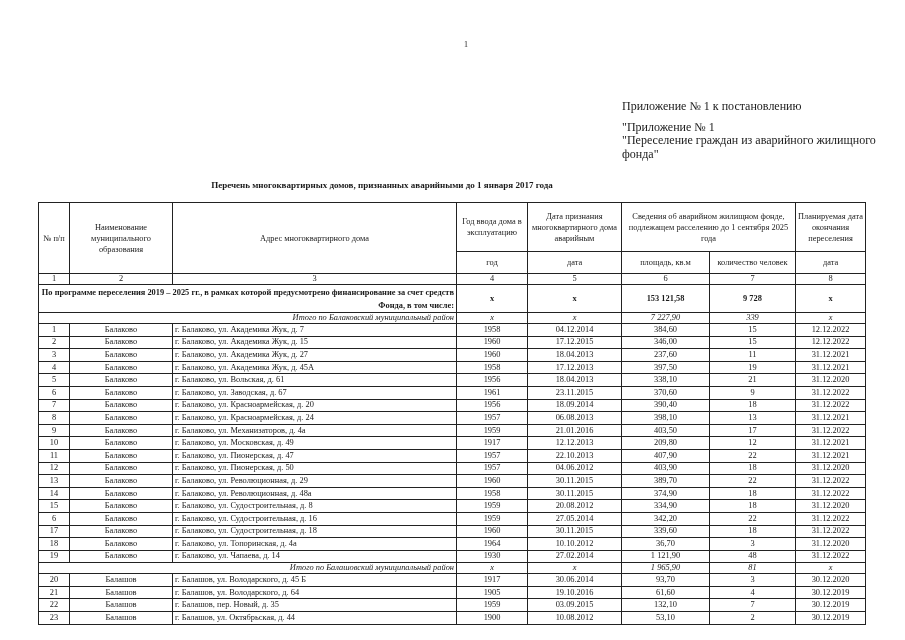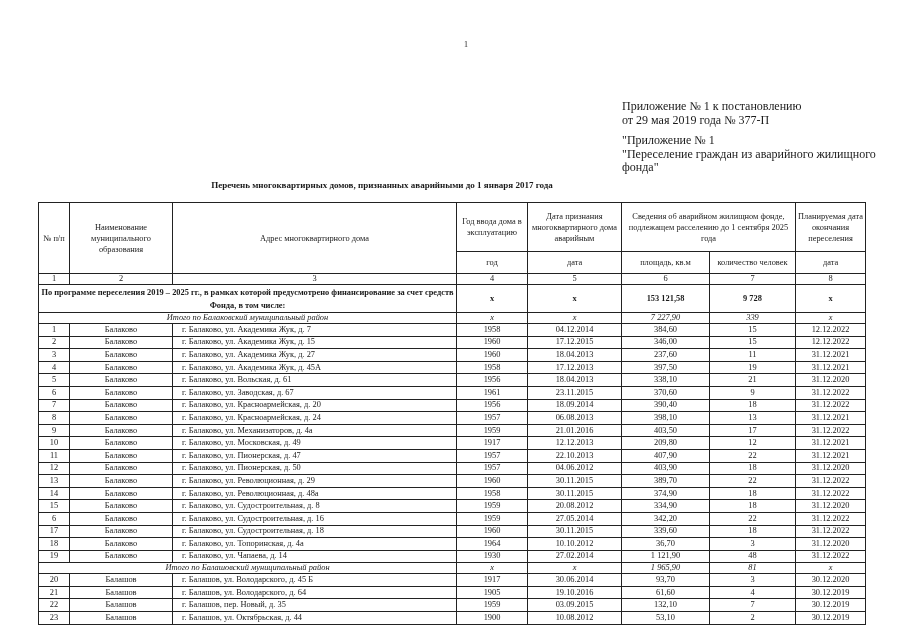--- a/index.html
+++ b/index.html
@@ -11,34 +11,33 @@
   .doc-title { position:absolute; left:0; width:764px; top:180px; text-align:center;
                font-size:9px; font-weight:bold; }
   table.reg { position:absolute; left:38px; top:202px; border-collapse:collapse;
               font-size:8.4px; table-layout:fixed; }
   table.reg td, table.reg th { border:1px solid #222; padding:0 2px; text-align:center;
               vertical-align:middle; font-weight:normal; white-space:nowrap; overflow:hidden; line-height:10px; }
   table.reg th.h1 { height:48px; white-space:normal; line-height:11px; }
   table.reg th.h2 { height:21px;text-align:center; }
   table.reg td.num { height:10px; }
   table.reg tr.r td { height:11.6px; }
-  table.reg td.addr { text-align:left; padding-left:9px; }
-  table.reg td.grp { text-align:center; }
+  table.reg td.addr { text-align:left; padding-left:2px; }
+  table.reg td.grp { text-align:right; }
   table.reg tr.total td { height:27px; font-weight:bold; }
   table.reg tr.total td.grp { white-space:normal; line-height:13px; }
   table.reg tr.subtotal td { height:10px;font-style:italic; }
 </style>
 </head>
 <body>
 
 <div class="page-num">1</div>
 
 <div class="annex">
   <div>Приложение № 1 к постановлению</div>
-  <div>от 29 мая 2019 года № 377-П</div>
   <div class="gap"></div>
   <div>"Приложение № 1</div>
   <div>"Переселение граждан из аварийного жилищного фонда"</div>
 </div>
 
 <div class="doc-title">Перечень многоквартирных домов, признанных аварийными до 1 января 2017 года</div>
 
 <table class="reg">
   <colgroup>
     <col style="width:31px">

